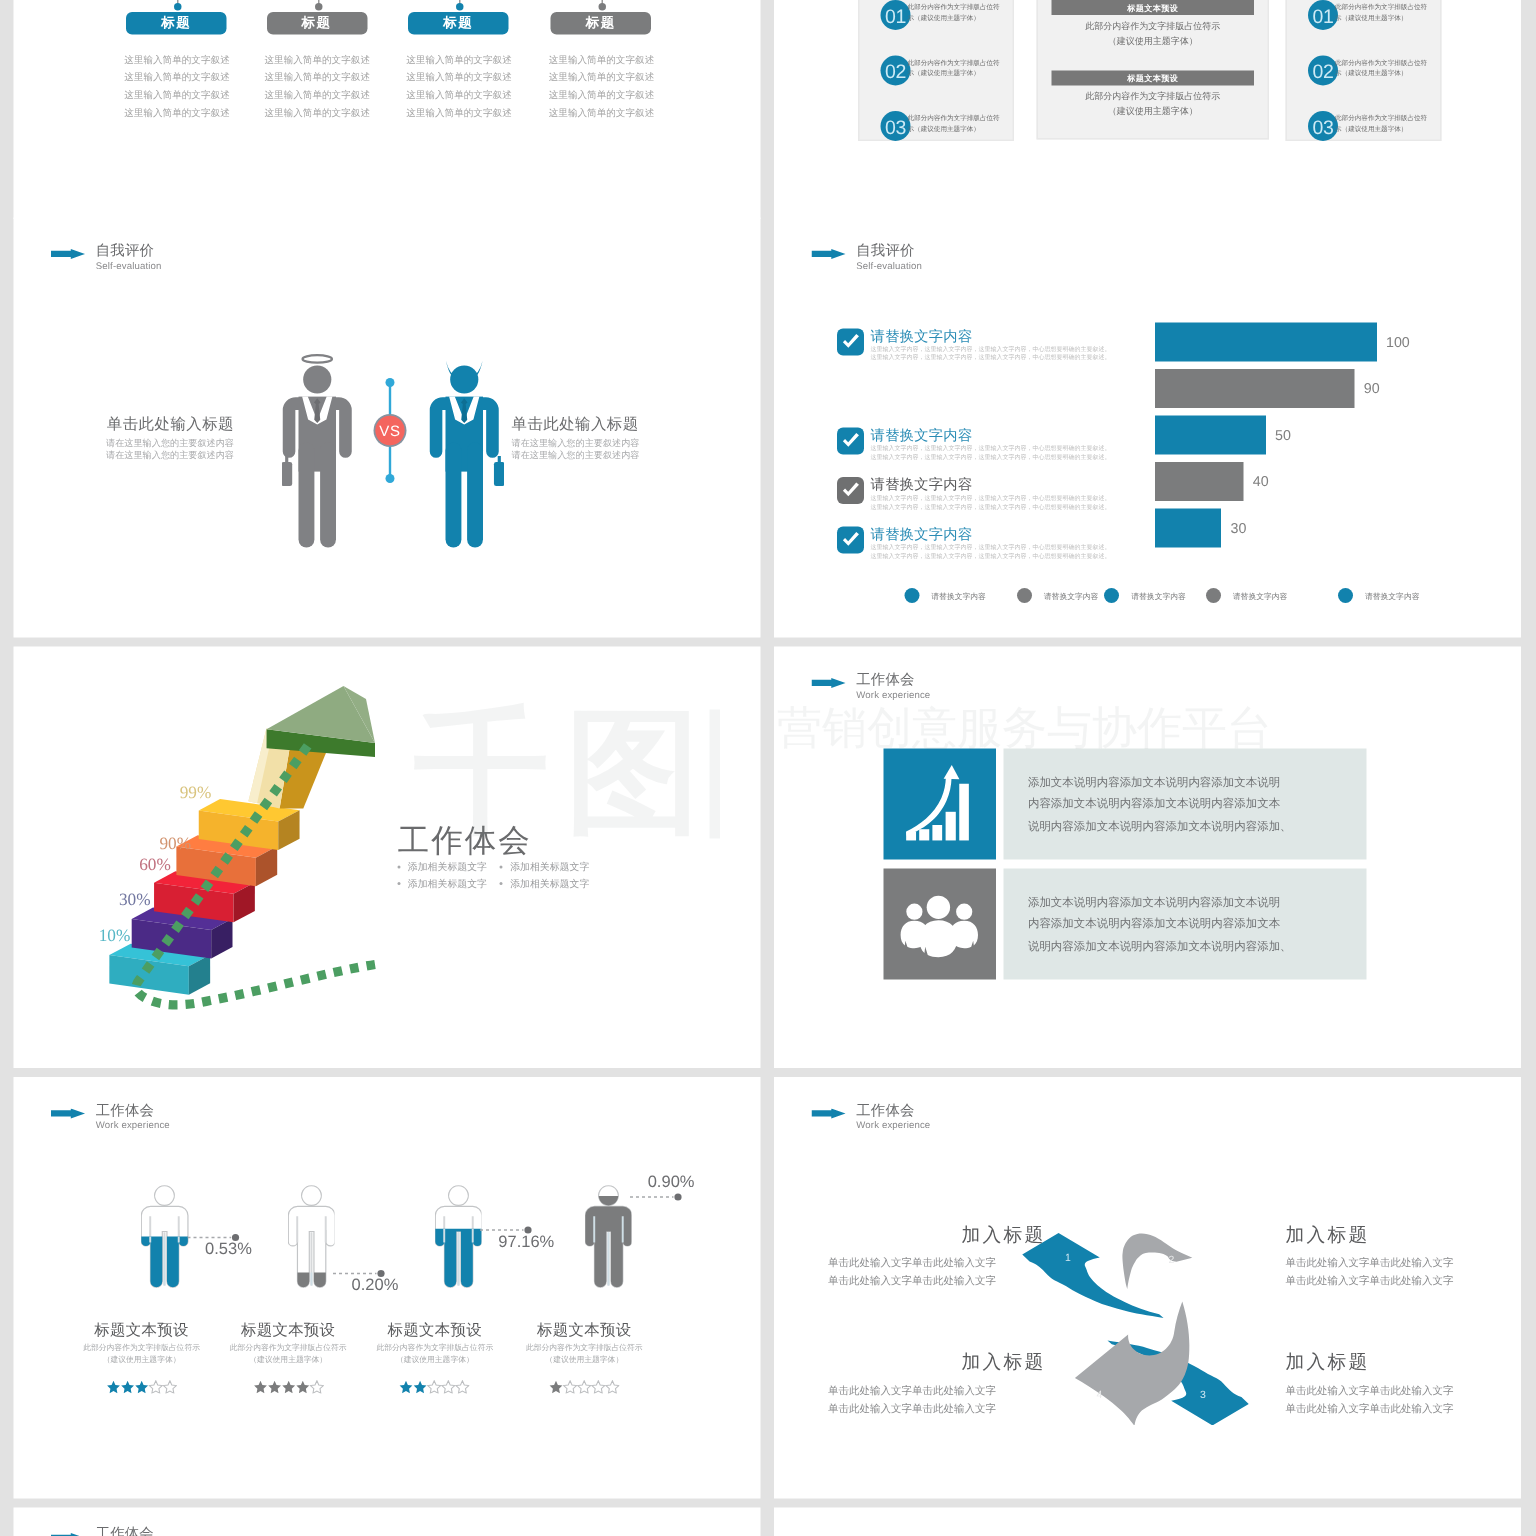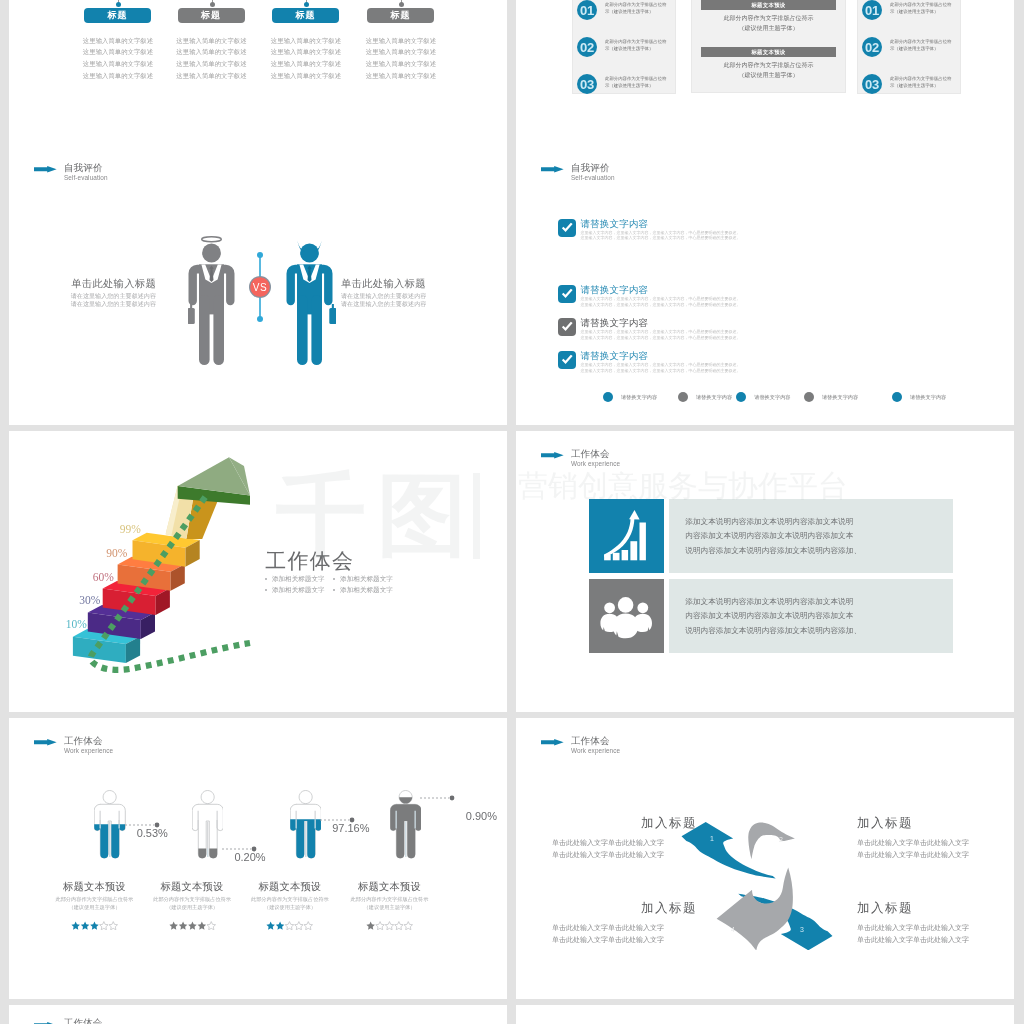--- a/index.html
+++ b/index.html
@@ -55,21 +55,21 @@
 .p2b{left:175px;top:42px;width:153px;height:184px;}
 .p2c{left:341px;top:45px;width:102px;height:182px;}
 .numcircle{position:absolute;width:20px;height:20px;border-radius:50%;background:#1282ad;
   color:#cdeaf5;font-size:13px;display:flex;align-items:center;justify-content:center;
   letter-spacing:-.3px;}
 .p2txt{position:absolute;font-size:4.4px;color:#6a6a6a;line-height:6.5px;width:62px;}
 .graybar{position:absolute;background:#787878;height:10px;color:#fff;font-size:5.4px;font-weight:bold;
   display:flex;align-items:center;justify-content:center;letter-spacing:.3px;}
 .p2mtxt{position:absolute;font-size:6px;color:#6a6a6a;line-height:10px;text-align:center;width:100%;}
 .p2row{position:absolute;left:0;width:100%;height:32px;}
-.p2row .numcircle{left:4px;top:2px;font-weight:bold;}
+.p2row .numcircle{left:14px;top:2px;}
 .p2row .p2txt{left:32px;top:4px;}
 
 
 .vsblock{position:absolute;left:0;top:56px;width:498px;height:190px;}
 .vsfig{position:absolute;left:179px;top:34px;}
 .vslabel{font-size:10px;fill:#fff;letter-spacing:.5px;}
 .vstext{position:absolute;top:77.8px;width:136px;}
 .vstext.left{left:11px;text-align:right;}
 .vstext.right{left:332px;text-align:left;}
 .vst{font-size:10.3px;line-height:10.3px;color:#6a6b6d;letter-spacing:.3px;margin-bottom:2.5px;}
@@ -104,21 +104,21 @@
 .s5title{position:absolute;left:256.2px;top:118.5px;font-size:21px;line-height:21px;color:#6a6b6d;letter-spacing:1.3px;}
 .s5bul{position:absolute;left:256.2px;top:142px;width:200px;font-size:6.6px;color:#9b9c9e;line-height:11.1px;}
 .s5bul .bul{display:inline-block;width:66.4px;white-space:nowrap;}
 .bdot{display:inline-block;width:2px;height:2px;border-radius:50%;background:#a9aaac;vertical-align:middle;margin-right:4.7px;}
 
 
 .s6row{position:absolute;left:0;width:498px;height:74px;}
 .s6icon{position:absolute;left:73px;top:0;width:75px;height:74px;display:flex;align-items:center;justify-content:center;}
 .s6icon.blue{background:#1282ad;}
 .s6icon.gray{background:#7b7c7d;}
-.s6txt{position:absolute;left:153px;top:0;width:284px;height:74px;background:#dfe7e6;
+.s6txt{position:absolute;left:153px;top:0;width:242px;height:74px;background:#dfe7e6;
   font-size:7.65px;color:#6f7173;line-height:14.6px;padding:15.5px 0 0 16.3px;box-sizing:border-box;}
 
 
 .peoplerow{position:absolute;left:0;top:0;width:498px;height:281px;}
 .pcell{position:absolute;top:0;width:92px;}
 .pfig{position:absolute;left:0;top:0;}
 .pval{position:absolute;font-size:11px;color:#6d6e71;white-space:nowrap;}
 .ptitle{position:absolute;width:92px;text-align:center;font-size:10.3px;color:#58595b;letter-spacing:.2px;}
 .pdesc{position:absolute;width:92px;text-align:center;font-size:5.2px;color:#a7a9ab;line-height:8.2px;}
 .pstars{position:absolute;width:92px;text-align:center;}
@@ -360,20 +360,32 @@
               <path d="M4.2 10.1 L8.2 14.2 L16 5.6 L14 4 L8.1 10.8 L5.8 8.4 Z" fill="#fff"></path>
             </svg>
           </div>
           <div class="ctitle">请替换文字内容</div>
           <div class="csub">
             <div>这里输入文字内容，这里输入文字内容，这里输入文字内容，中心思想要明确的主要叙述。</div>
             <div>这里输入文字内容，这里输入文字内容，这里输入文字内容，中心思想要明确的主要叙述。</div>
           </div>
         </div>
       </div>
+  <div class="chartbars">
+        <div class="cbar blue" style="width: 148px; top: 4.4px;"></div>
+        <div class="cval" style="left: 408px; top: 12.4px;">100</div>
+        <div class="cbar gray" style="width: 133.2px; top: 35.4px;"></div>
+        <div class="cval" style="left: 393.2px; top: 43.4px;">90</div>
+        <div class="cbar blue" style="width: 74px; top: 66.4px;"></div>
+        <div class="cval" style="left: 334px; top: 74.4px;">50</div>
+        <div class="cbar gray" style="width: 59.2px; top: 97.4px;"></div>
+        <div class="cval" style="left: 319.2px; top: 105.4px;">40</div>
+        <div class="cbar blue" style="width: 44.4px; top: 128.4px;"></div>
+        <div class="cval" style="left: 304.4px; top: 136.4px;">30</div>
+      </div>
   <div class="chartlegend">
         <div class="lg" style="left: 86.6px;">
           <i class="lgdot blue"></i>
           <span class="lgtxt">请替换文字内容</span>
         </div>
         <div class="lg" style="left: 161.6px;">
           <i class="lgdot gray"></i>
           <span class="lgtxt">请替换文字内容</span>
         </div>
         <div class="lg" style="left: 219.9px;">
@@ -435,21 +447,21 @@
           <path d="M181.0 21.3 L202.0 59.4 L196 30 Z" fill="#93ae85"></path>
         </g>
         <g>
           <path d="M202 207 C 170 212, 130 224, 92 231 C 75 235, 60 235, 50 230 C 42 226, 41 222, 45 217 L 158 60" fill="none" stroke="#4c9e62" stroke-width="6.2" stroke-dasharray="5.8 5.4" stroke-linecap="butt"></path>
         </g>
       </svg>
   <div class="stairlabels">
         <div class="slbl" style="left: 0.9px; top: 181.8px; color: rgb(87, 183, 198);">10%</div>
         <div class="slbl" style="left: 14.4px; top: 158.2px; color: rgb(114, 119, 160);">30%</div>
         <div class="slbl" style="left: 27.9px; top: 134.6px; color: rgb(192, 113, 127);">60%</div>
-        <div class="slbl" style="left: 41.4px; top: 111px; color: rgb(210, 148, 112);">90%</div>
+        <div class="slbl" style="left: 41.4px; top: 121px; color: rgb(210, 148, 112);">90%</div>
         <div class="slbl" style="left: 54.9px; top: 87.4px; color: rgb(217, 196, 127);">99%</div>
       </div>
   <div class="s5title">工作体会</div>
   <div class="s5bul">
     <span class="bul"><i class="bdot"></i><span>添加相关标题文字</span></span>
     <span class="bul"><i class="bdot"></i><span>添加相关标题文字</span></span>
     <span class="bul"><i class="bdot"></i><span>添加相关标题文字</span></span>
     <span class="bul"><i class="bdot"></i><span>添加相关标题文字</span></span>
   </div>
 </div>
@@ -666,21 +678,21 @@
                 <path d="M6.1 14.3 h19.1 a6.1 6.1 0 0 1 6.1 6.1 v17.2 a3.05 3.05 0 0 1 -6.1 0 v-7.6 v34.2 a3.95 3.95 0 0 1 -7.9 0 v-33.2 h-3.1 v33.2 a3.95 3.95 0 0 1 -7.9 0 v-34.2 v7.6 a3.05 3.05 0 0 1 -6.1 0 v-17.2 a6.1 6.1 0 0 1 6.1 -6.1 Z"></path>
               </g>
               <path d="M6.15 20.8 v17.6 M25.15 20.8 v17.6" stroke="#cfdee5" stroke-width="1.3" fill="none"></path>
               <path d="M15.65 31.5 v35.5" stroke="#cfdee5" stroke-width="1.3" fill="none"></path>
             </g>
           </svg>
           <svg width="70" height="12" viewBox="0 0 70 12" style="position: absolute; left: 76.3px; top: 73.7px;">
             <line x1="0" y1="6" x2="29" y2="6" stroke="#a7a9ac" stroke-width="1" stroke-dasharray="2 2"></line>
             <circle cx="32" cy="6" r="2.4" fill="#6d6e71"></circle>
           </svg>
-          <div class="pval" style="left: 88.3px; top: 92px; margin-left: 34px;">0.90%</div>
+          <div class="pval" style="left: 88.3px; top: 64px;">0.90%</div>
           <div class="ptitle" style="top: 162px;">标题文本预设</div>
           <div class="pdesc" style="top: 177px;">
             <div>此部分内容作为文字排版占位符示</div>
             <div>（建议使用主题字体）</div>
           </div>
           <div class="pstars" style="top: 198px;"><svg width="47" height="9.5" viewBox="0 0 59.5 12">
               <path d="M5.9 0.7 L7.5 4.2 L11.3 4.7 L8.5 7.3 L9.2 11.1 L5.9 9.3 L2.6 11.1 L3.3 7.3 L0.5 4.7 L4.3 4.2 Z" transform="translate(0,0)" fill="#7b7c7d" stroke="none" stroke-width="0.9"></path>
               <path d="M5.9 0.7 L7.5 4.2 L11.3 4.7 L8.5 7.3 L9.2 11.1 L5.9 9.3 L2.6 11.1 L3.3 7.3 L0.5 4.7 L4.3 4.2 Z" transform="translate(11.9,0)" fill="none" stroke="#bcbec0" stroke-width="0.9"></path>
               <path d="M5.9 0.7 L7.5 4.2 L11.3 4.7 L8.5 7.3 L9.2 11.1 L5.9 9.3 L2.6 11.1 L3.3 7.3 L0.5 4.7 L4.3 4.2 Z" transform="translate(23.8,0)" fill="none" stroke="#bcbec0" stroke-width="0.9"></path>
               <path d="M5.9 0.7 L7.5 4.2 L11.3 4.7 L8.5 7.3 L9.2 11.1 L5.9 9.3 L2.6 11.1 L3.3 7.3 L0.5 4.7 L4.3 4.2 Z" transform="translate(35.7,0)" fill="none" stroke="#bcbec0" stroke-width="0.9"></path>

